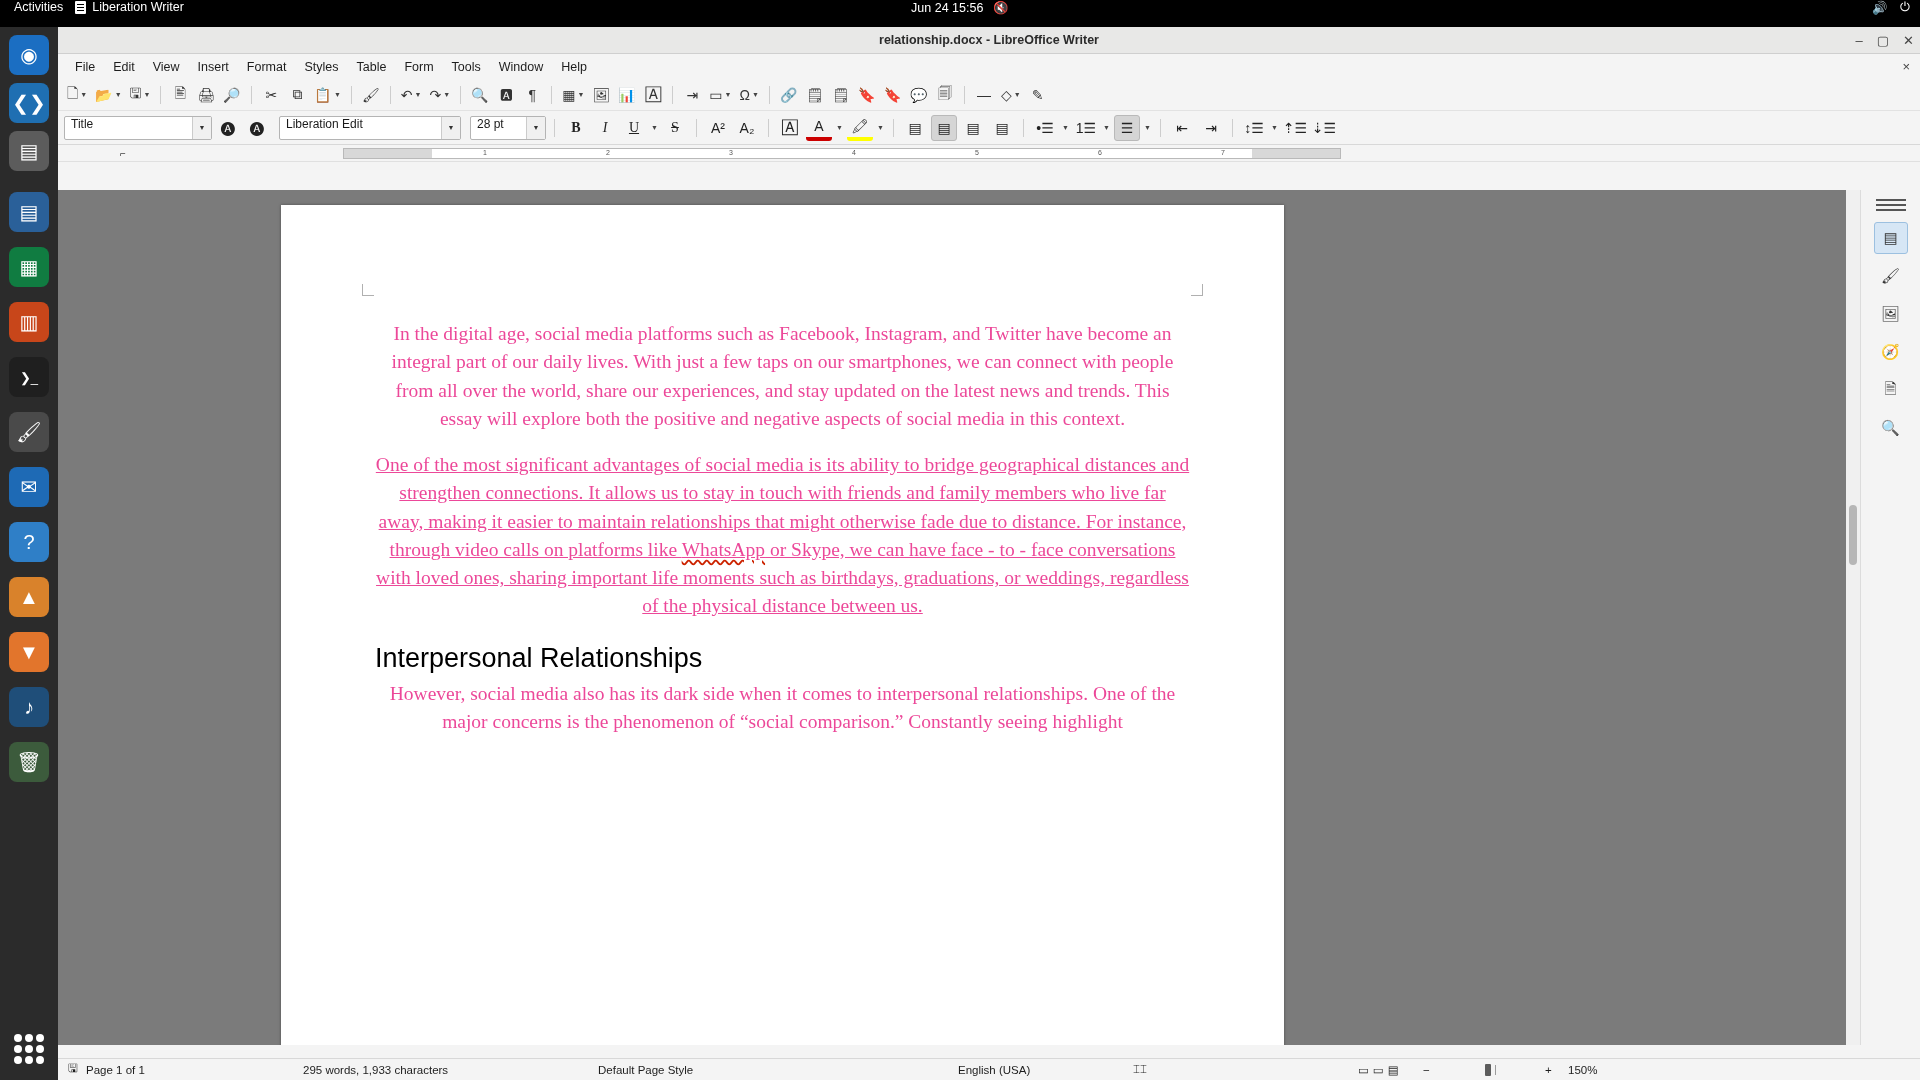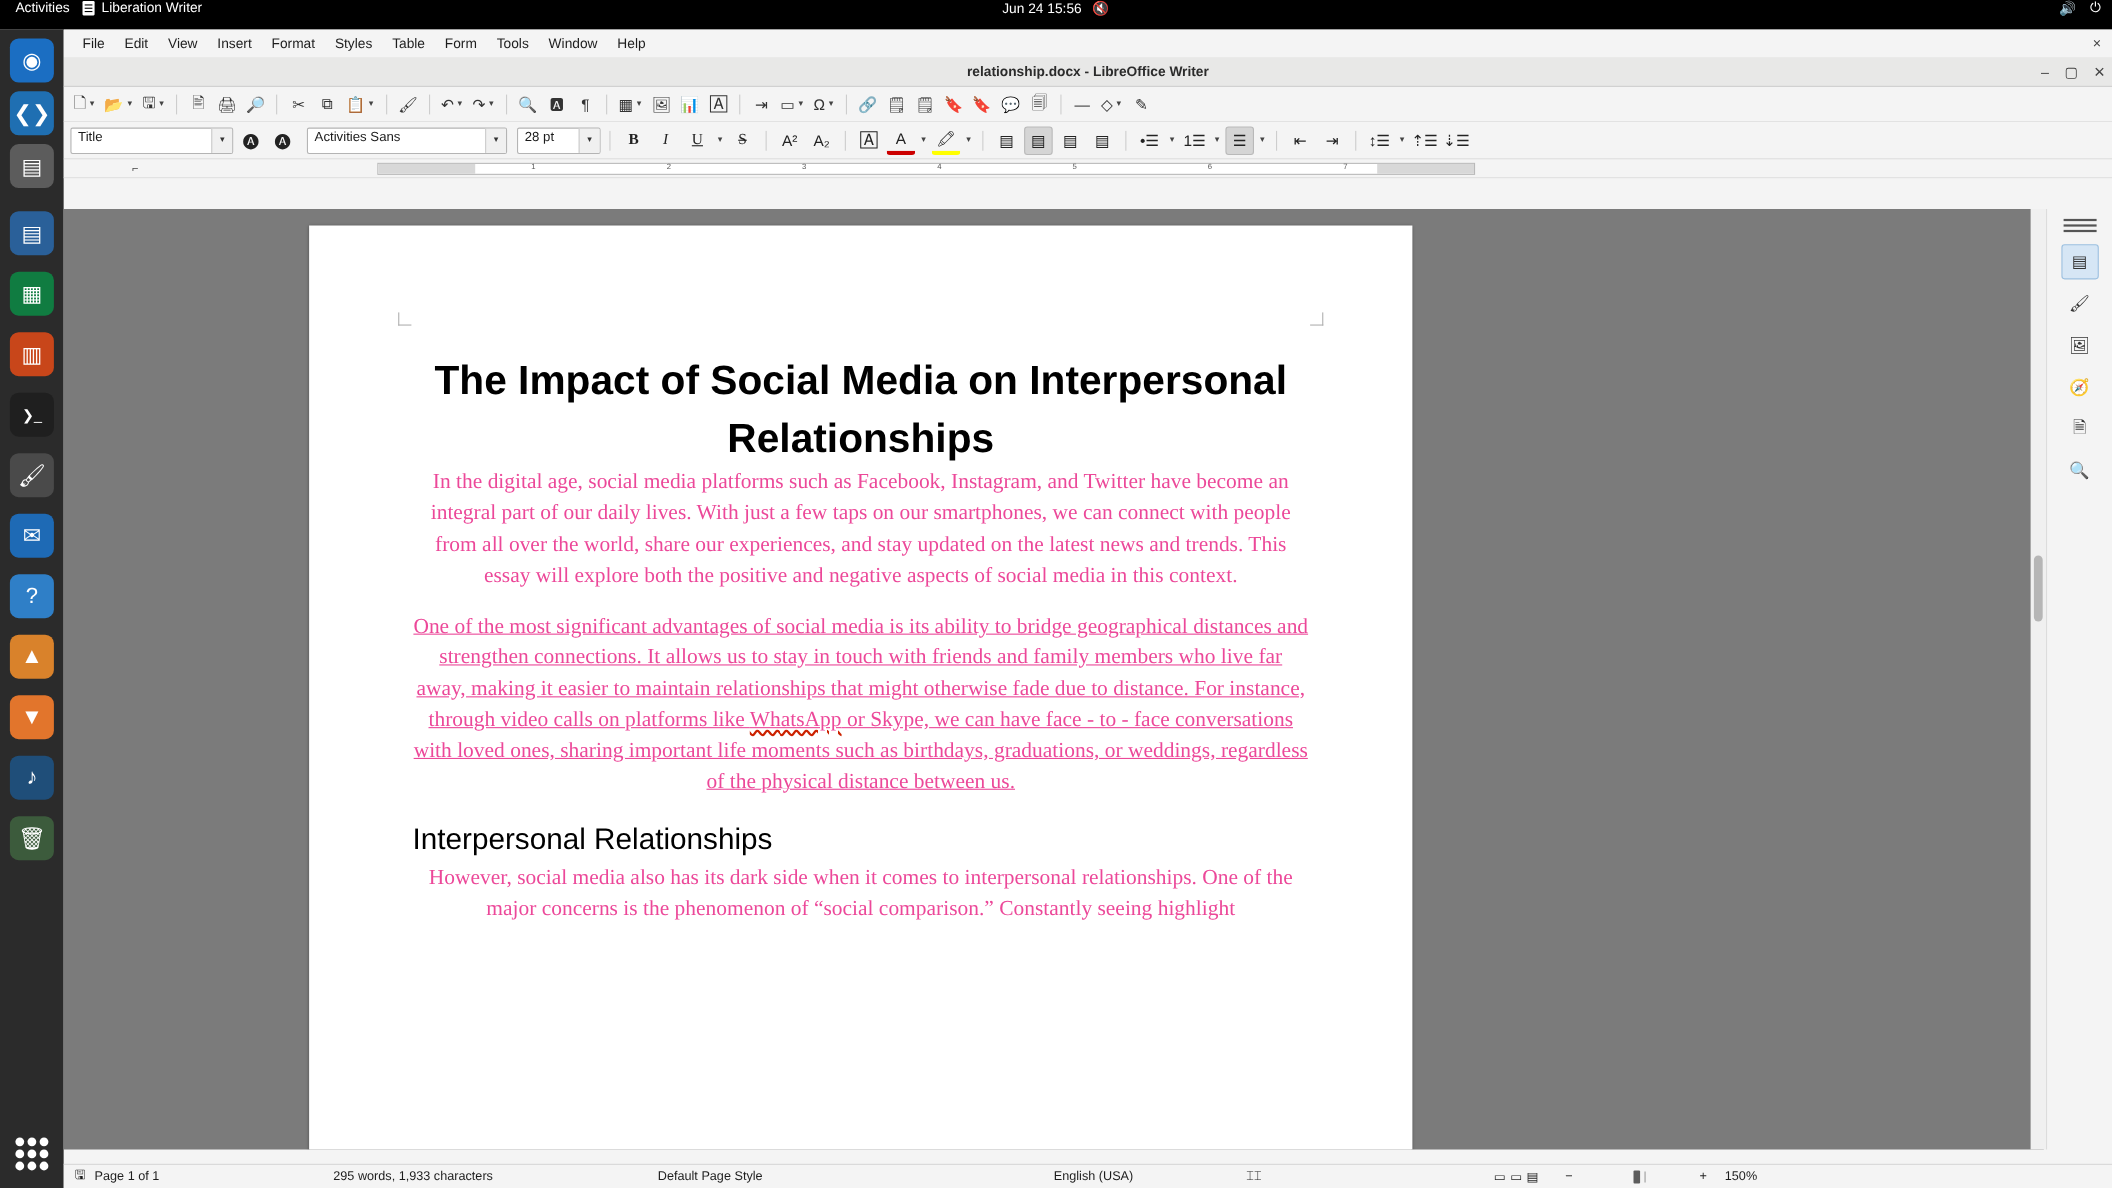--- a/index.html
+++ b/index.html
@@ -255,45 +255,45 @@
       <i></i>
       <i></i>
       <i></i>
       <i></i>
       <i></i>
       <i></i>
   </div>
 </div>
 
 <div id="lo-window">
+
+  <div id="titlebar">
+    <div class="title">relationship.docx - LibreOffice Writer</div>
+    <div class="wbtns">
+      <span>‒</span>
+      <span>▢</span>
+      <span>✕</span>
+    </div>
+  </div>
 
   <div id="menubar">
     <div class="mi">File</div>
     <div class="mi">Edit</div>
     <div class="mi">View</div>
     <div class="mi">Insert</div>
     <div class="mi">Format</div>
     <div class="mi">Styles</div>
     <div class="mi">Table</div>
     <div class="mi">Form</div>
     <div class="mi">Tools</div>
     <div class="mi">Window</div>
     <div class="mi">Help</div>
     <div class="closedoc">×</div>
   </div>
 
-  <div id="titlebar">
-    <div class="title">relationship.docx - LibreOffice Writer</div>
-    <div class="wbtns">
-      <span>‒</span>
-      <span>▢</span>
-      <span>✕</span>
-    </div>
-  </div>
-
   <div class="toolbar">
     <div class="tb-btn">🗋<span class="caret">▼</span></div>
     <div class="tb-btn">📂<span class="caret">▼</span></div>
     <div class="tb-btn">🖫<span class="caret">▼</span></div>
     <div class="tb-sep"></div>
     <div class="tb-btn">🖹</div>
     <div class="tb-btn">🖨</div>
     <div class="tb-btn">🔎</div>
     <div class="tb-sep"></div>
     <div class="tb-btn">✂</div>
@@ -332,21 +332,21 @@
   </div>
 
   <div id="formatbar">
     <div class="combo" style="width:148px;">
       <span>Title</span>
       <span class="dd">▼</span>
     </div>
     <div class="fmt-btn">🅐</div>
     <div class="fmt-btn">🅐</div>
     <div class="combo" style="width:182px; margin-left:6px;">
-      <span>Activities Sans</span>
+      <span>Liberation Edit</span>
       <span class="dd">▼</span>
     </div>
     <div class="combo" style="width:76px; margin-left:6px;">
       <span>28 pt</span>
       <span class="dd">▼</span>
     </div>
     <div class="tb-sep"></div>
     <div class="fmt-btn" style="font-weight:bold;font-family:'Liberation Serif',serif;">B</div>
     <div class="fmt-btn" style="font-style:italic;font-family:'Liberation Serif',serif;">I</div>
     <div class="fmt-btn" style="text-decoration:underline;font-family:'Liberation Serif',serif;">U</div>
@@ -399,21 +399,20 @@
       <span style="left:880px;">7</span>
     </div>
   </div>
 
   <div id="canvas">
     <div id="page">
       <div class="corner tl"></div>
       <div class="corner tr"></div>
 
       <div id="doc-body">
-        <h1 id="doc-title">The Impact of Social Media on Interpersonal Relationships</h1>
 
         <p class="para">In the digital age, social media platforms such as Facebook, Instagram, and Twitter have become an integral part of our daily lives. With just a few taps on our smartphones, we can connect with people from all over the world, share our experiences, and stay updated on the latest news and trends. This essay will explore both the positive and negative aspects of social media in this context.</p>
         <p class="para spaced">One of the most significant advantages of social media is its ability to bridge geographical distances and strengthen connections. It allows us to stay in touch with friends and family members who live far away, making it easier to maintain relationships that might otherwise fade due to distance. For instance, through video calls on platforms like <span class="squiggle">WhatsApp</span> or Skype, we can have face - to - face conversations with loved ones, sharing important life moments such as birthdays, graduations, or weddings, regardless of the physical distance between us.</p>
 
         <h2 class="h2">Interpersonal Relationships</h2>
         <p class="para">However, social media also has its dark side when it comes to interpersonal relationships. One of the major concerns is the phenomenon of “social comparison.” Constantly seeing highlight</p>
       </div>
     </div>
   </div>
 

